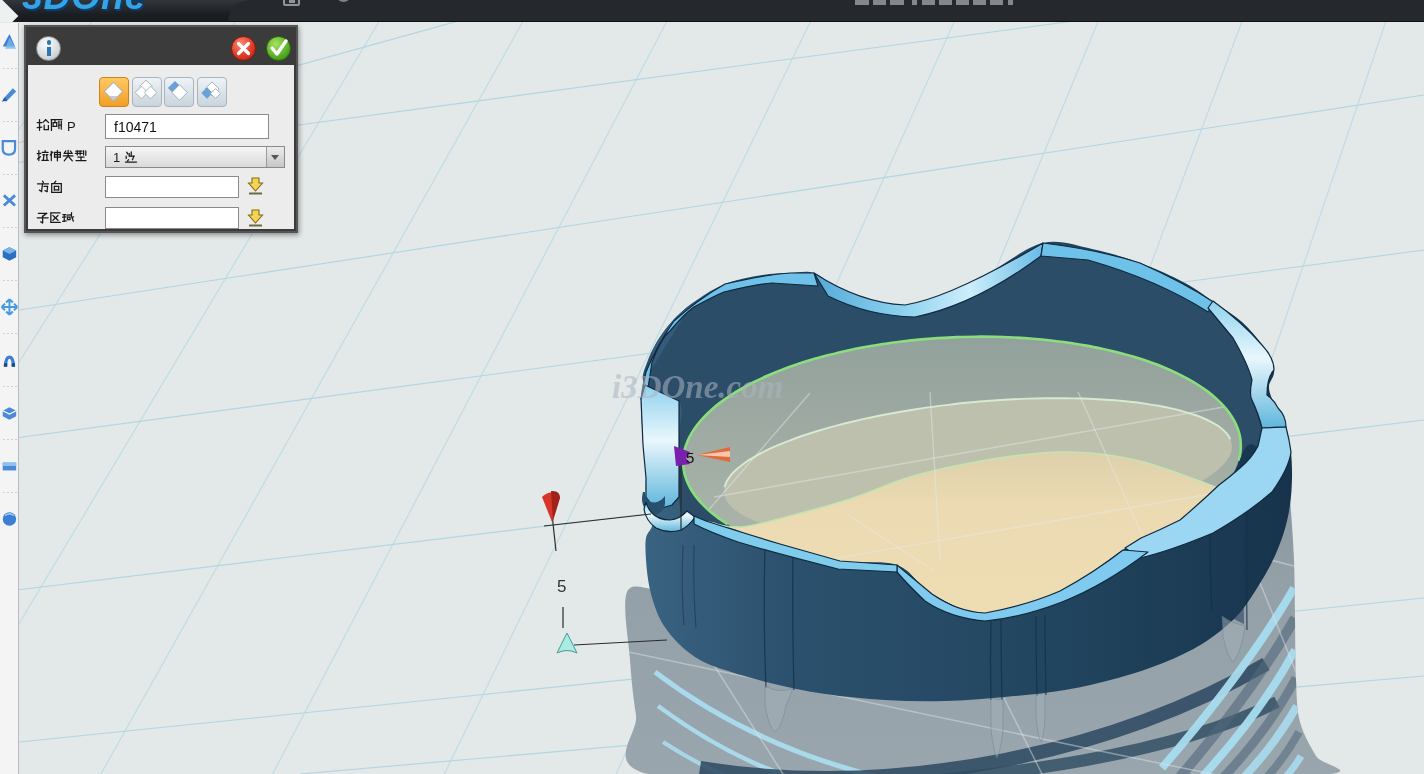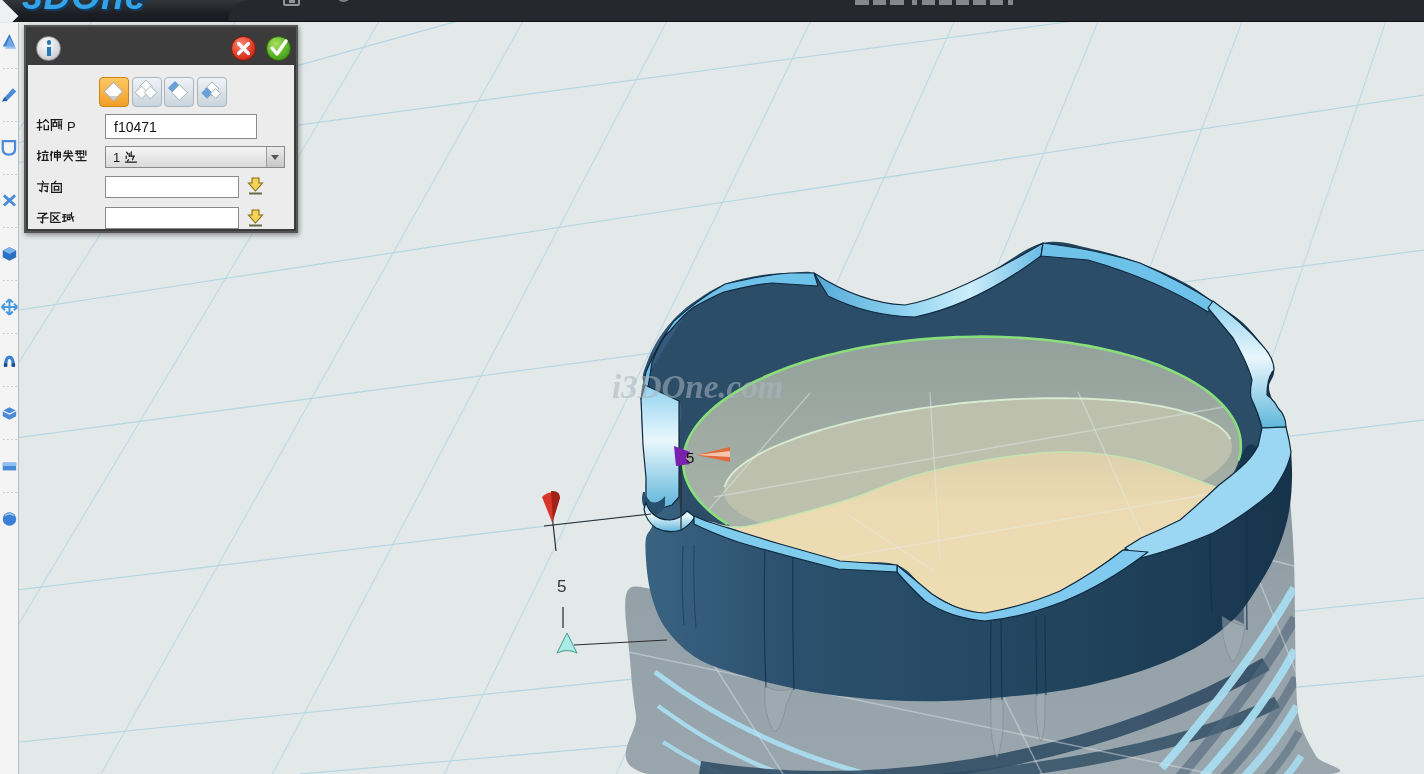--- a/index.html
+++ b/index.html
@@ -404,19 +404,19 @@
       <line x1="126.68" y1="152.20" x2="127.88" y2="154.12"></line>
       <line x1="126.20" y1="156.04" x2="126.20" y2="158.44"></line>
       <line x1="125.48" y1="162.04" x2="136.52" y2="162.04"></line>
       <line x1="128.60" y1="159.64" x2="127.40" y2="161.20"></line>
     </g>
 <path d="M252,178 L259,178 L259,183 L262.5,183 L255.5,191 L248.5,183 L252,183 Z" fill="#f2d558" stroke="#8a6d10" stroke-width="1.1"></path>
     <rect x="249" y="192.5" width="13" height="2" fill="#6b6b43"></rect>
 <path d="M252,210 L259,210 L259,215 L262.5,215 L255.5,223 L248.5,215 L252,215 Z" fill="#f2d558" stroke="#8a6d10" stroke-width="1.1"></path>
     <rect x="249" y="224.5" width="13" height="2" fill="#6b6b43"></rect>
 </svg>
-<div class="inp" style="left:105px;top:114px;width:152px;height:25px">
+<div class="inp" style="left:105px;top:114px;width:164px;height:25px">
     <span style="font-size:14px;color:#111;position:absolute;left:8px;top:4px">f10471</span>
   </div>
 <div class="inp" style="left:105px;top:146px;width:180px;height:22px;background:linear-gradient(#f6f6f6,#dadada)"></div>
 <div style="position:absolute;left:266px;top:147px;width:18px;height:20px;background:linear-gradient(#ececec,#c6c6c6);border-left:1px solid #9a9a9a;z-index:46"></div>
 <div style="position:absolute;left:271px;top:155px;width:0;height:0;border:4px solid transparent;border-top:5px solid #555;z-index:47"></div>
 <div class="inp" style="left:105px;top:176px;width:134px;height:22px"></div>
 <div class="inp" style="left:105px;top:207px;width:134px;height:22px"></div>
 </body></html>

